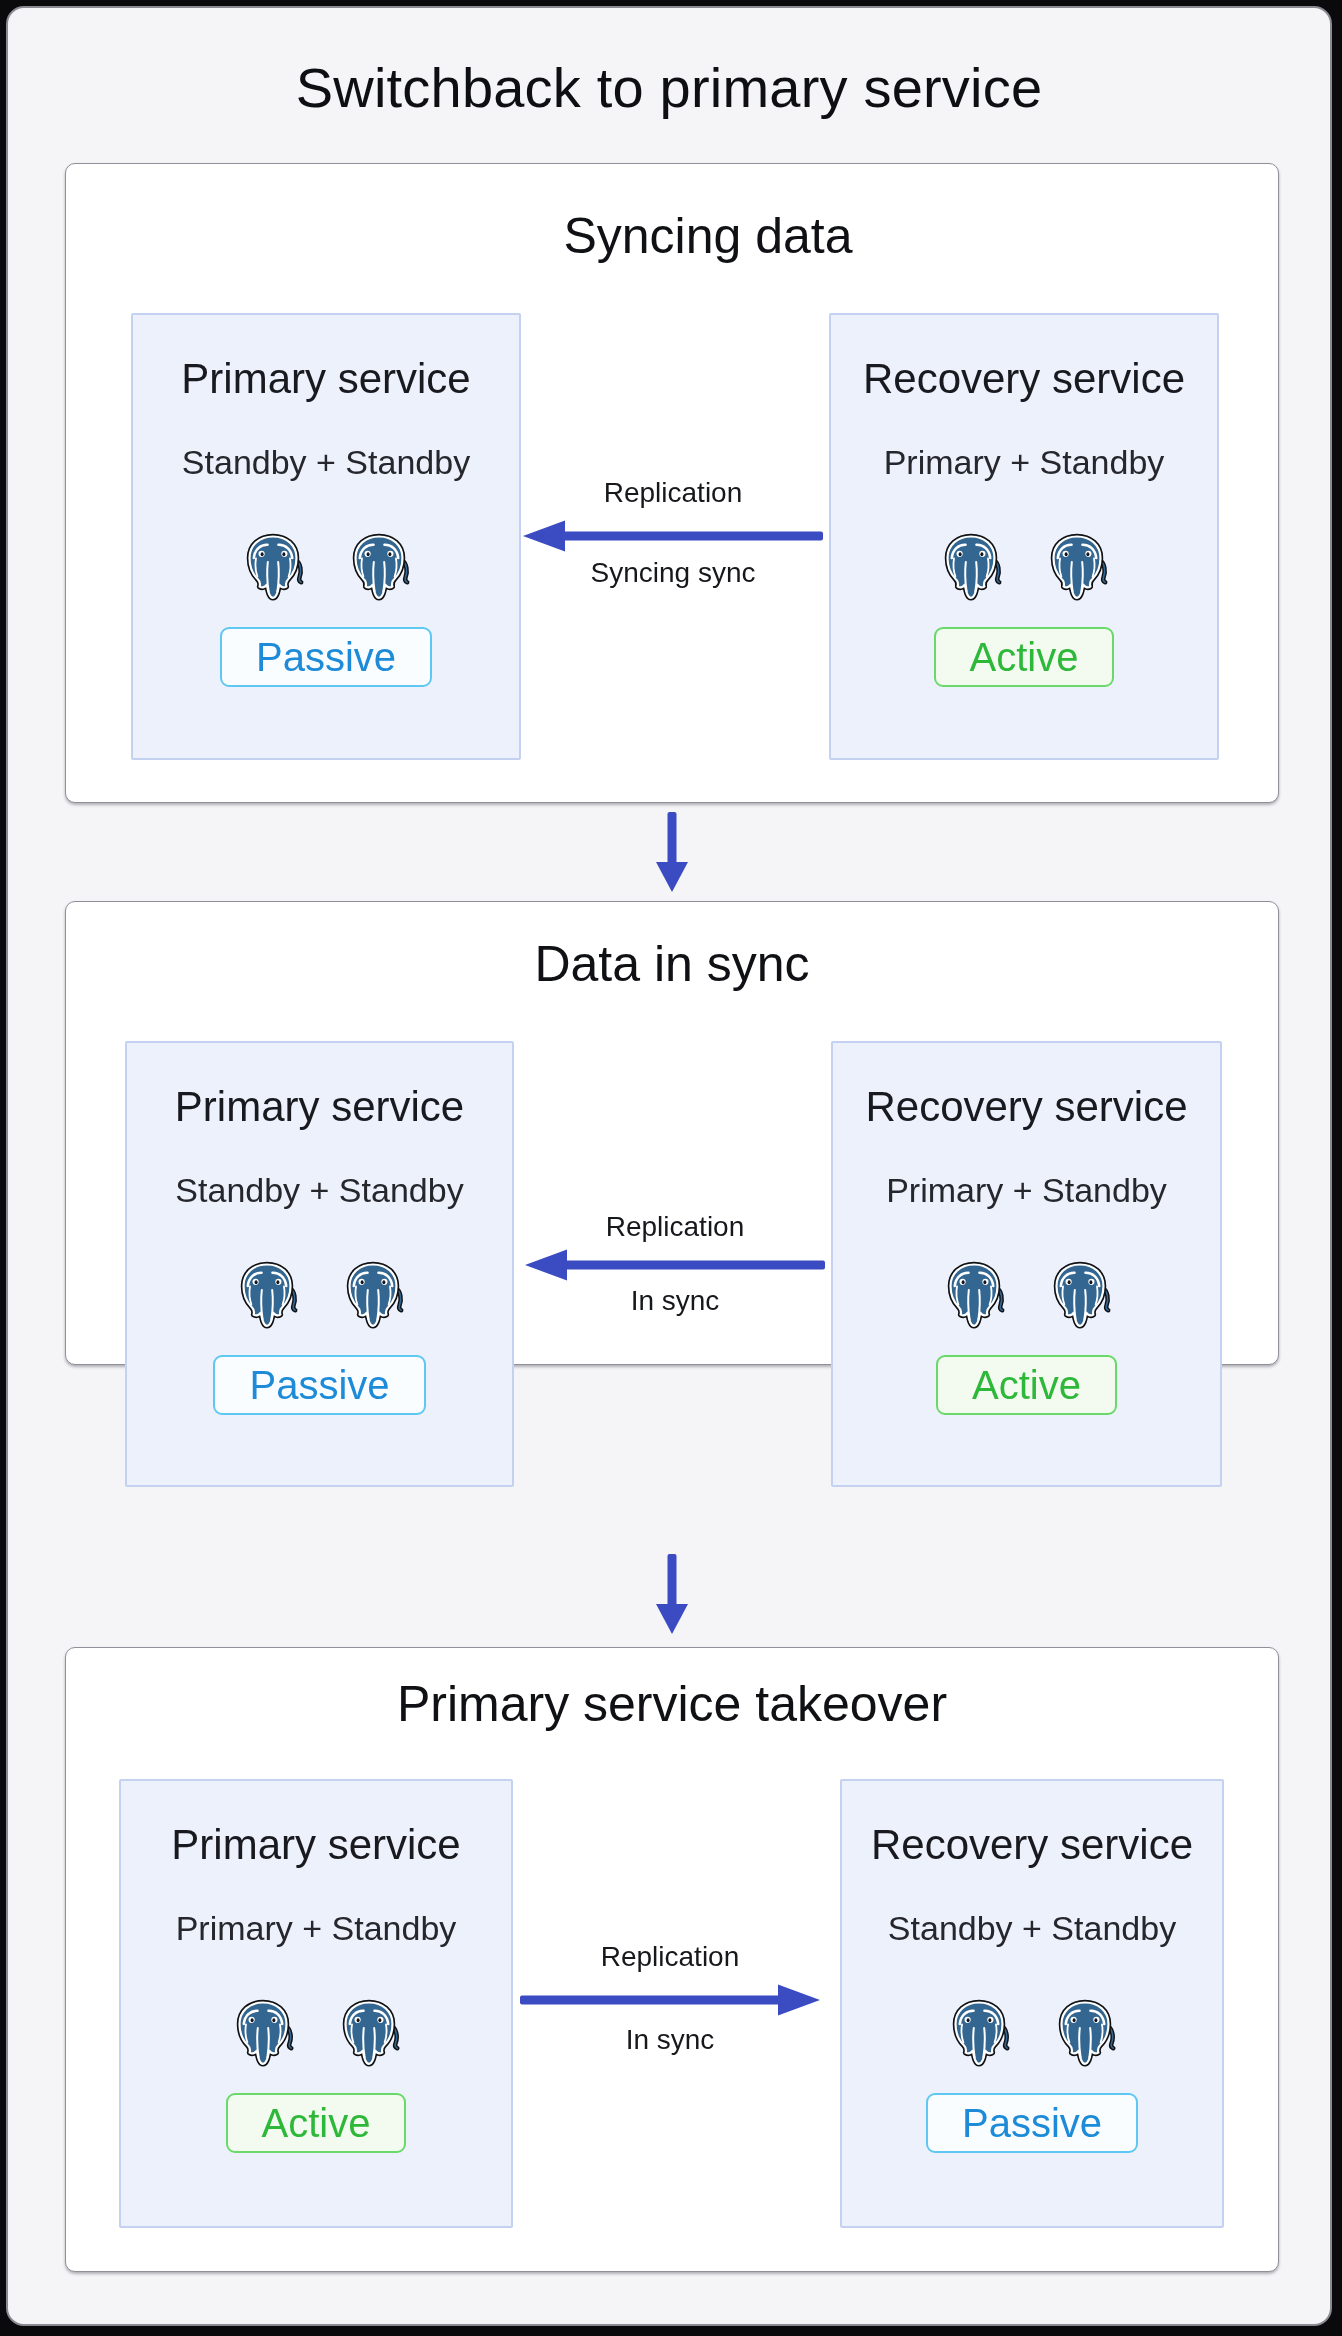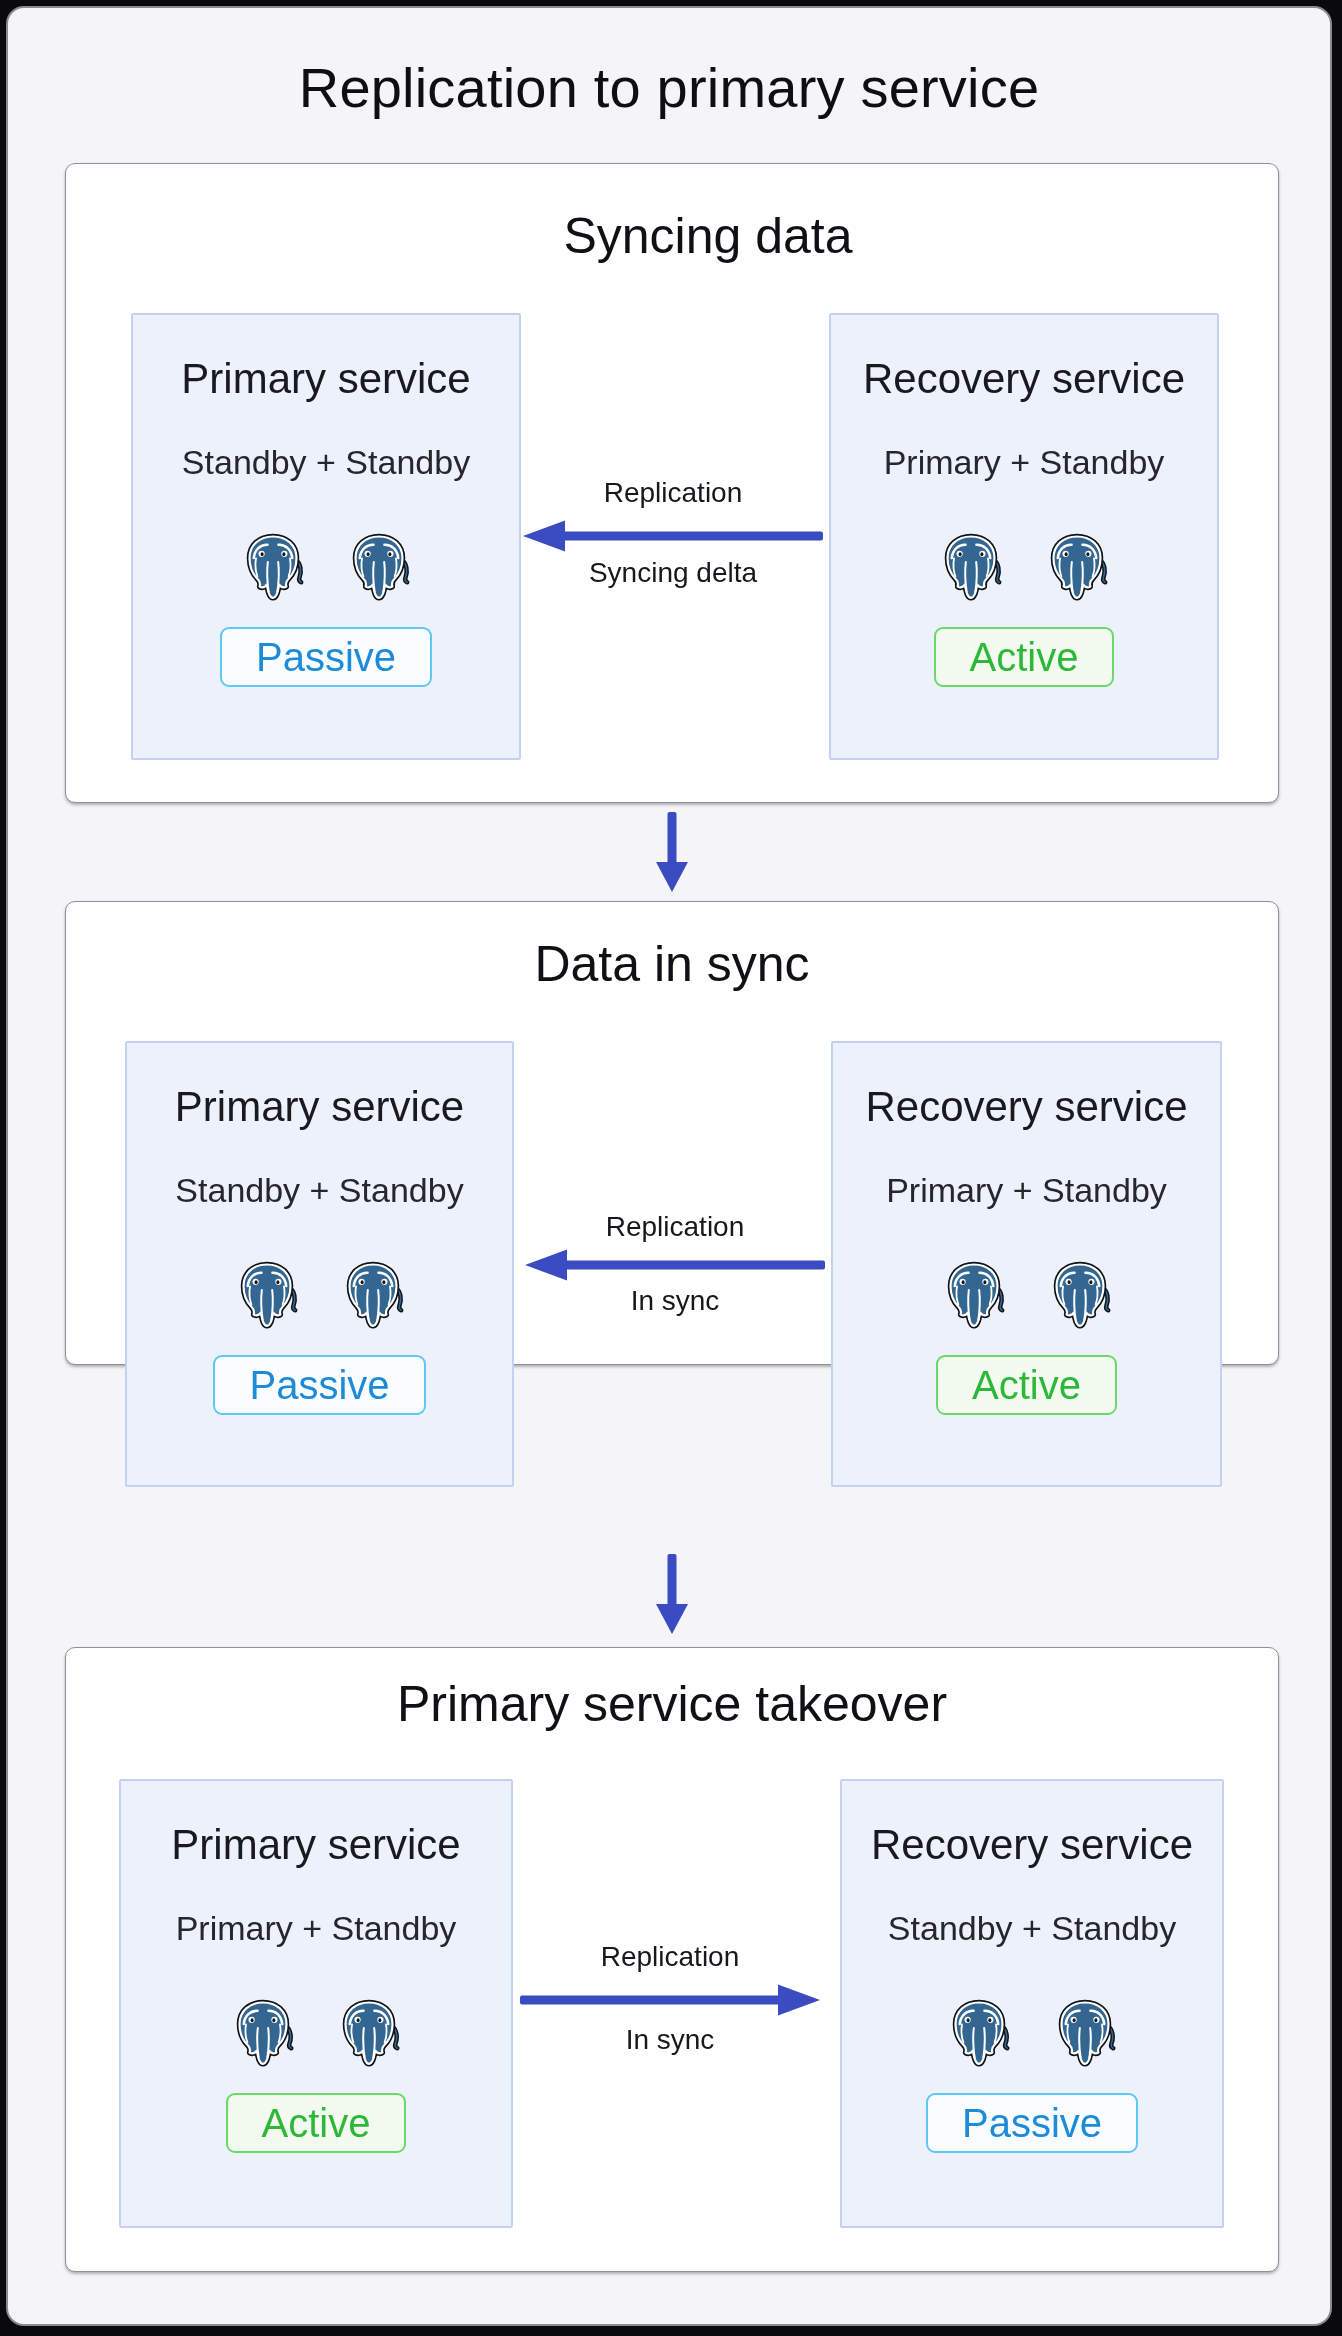--- a/index.html
+++ b/index.html
@@ -121,21 +121,21 @@
     </g>
     <g id="varrow-down">
       <rect class="arrow-fill" x="13.5" y="0" width="9" height="53" rx="2"></rect>
       <polygon class="arrow-fill" points="18,80 2,50 34,50"></polygon>
     </g>
   </defs>
 </svg>
 
 <div class="panel">
 
-  <div class="main-title">Replication to primary service</div>
+  <div class="main-title">Switchback to primary service</div>
 
   <section class="stage s1">
     <div class="stage-title">Syncing data</div>
 
     <div class="card primary">
       <div class="card-title">Primary service</div>
       <div class="card-role">Standby + Standby</div>
       <div class="icons">
         <svg class="pg-icon" viewBox="0 0 64 70">
             <use href="#pg-elephant"></use>
@@ -144,21 +144,21 @@
             <use href="#pg-elephant"></use>
           </svg>
       </div>
       <div class="badge passive">Passive</div>
     </div>
 
     <div class="arrow-label top">Replication</div>
     <svg class="harrow" viewBox="0 0 304 36">
         <use href="#harrow-left"></use>
       </svg>
-    <div class="arrow-label bottom">Syncing delta</div>
+    <div class="arrow-label bottom">Syncing sync</div>
 
     <div class="card recovery">
       <div class="card-title">Recovery service</div>
       <div class="card-role">Primary + Standby</div>
       <div class="icons">
         <svg class="pg-icon" viewBox="0 0 64 70">
             <use href="#pg-elephant"></use>
           </svg>
         <svg class="pg-icon" viewBox="0 0 64 70">
             <use href="#pg-elephant"></use>

